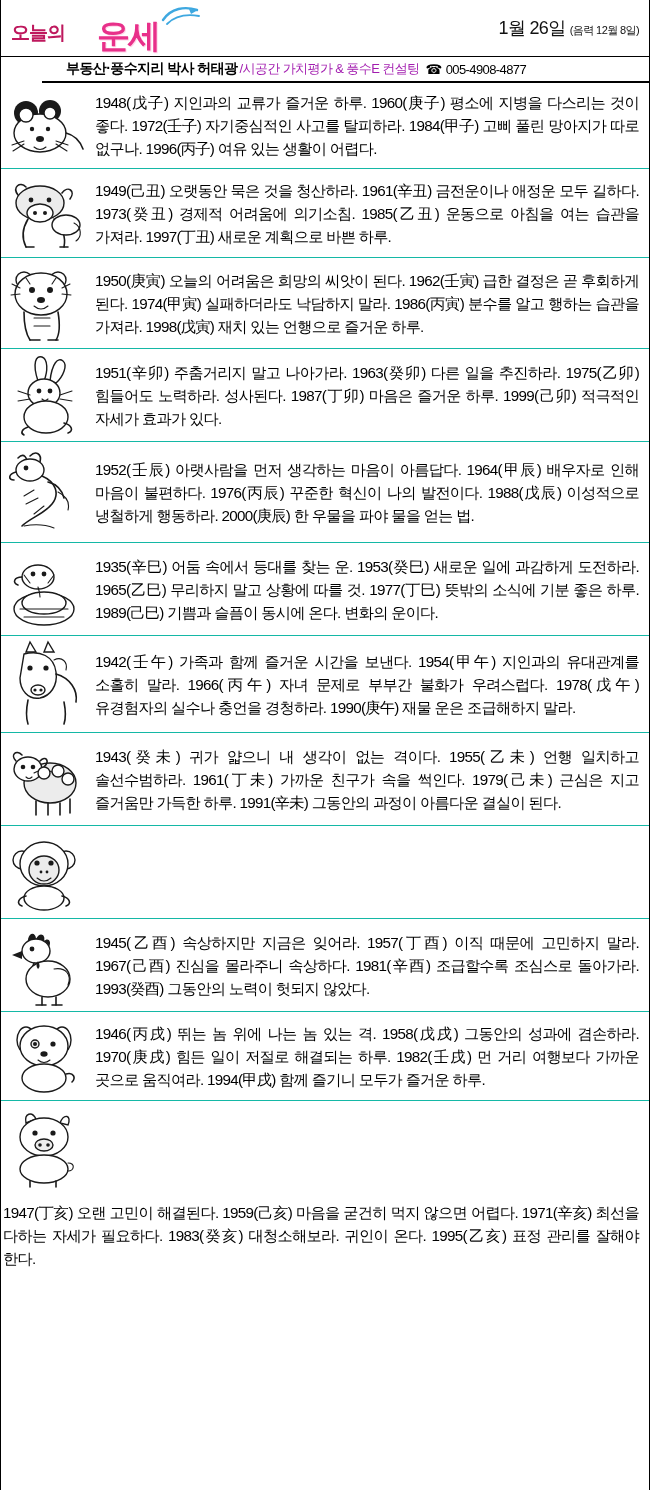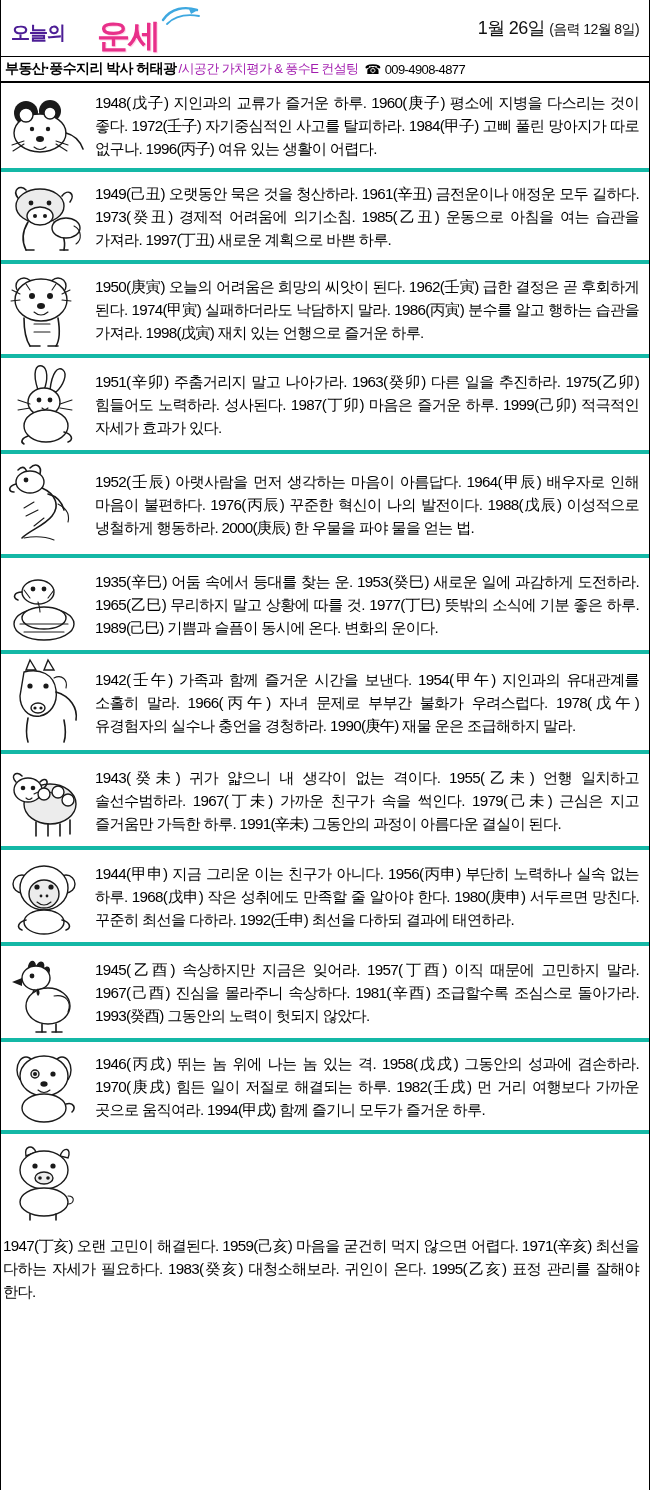--- a/index.html
+++ b/index.html
@@ -34,21 +34,21 @@
     top: 4px;
     width: 200px;
     height: 48px;
   }
   .logo-today {
     position: absolute;
     left: 2px;
     top: 16px;
     font-size: 19px;
     font-weight: bold;
-    color: #4c1d95;
+    color: #be185d;
     letter-spacing: -1px;
   }
   .logo-unse {
     position: absolute;
     left: 88px;
     top: 10px;
     font-size: 33px;
     font-weight: bold;
     color: #e8308a;
     letter-spacing: -2px;
@@ -68,54 +68,55 @@
     font-size: 17px;
     color: #111;
     letter-spacing: -0.6px;
     white-space: nowrap;
   }
   .date-line .big {
     font-weight: normal;
     font-size: 18px;
   }
   .date-line .lunar {
-    font-size: 14px;
+    font-size: 11px;
   }
   
   .byline {
     height: 26px;
     border-bottom: 2px solid #000;
     display: flex;
     align-items: center;
-    padding: 0 4px;
+    padding: 0 24px;
     box-sizing: border-box;
     font-size: 13.5px;
     letter-spacing: -0.6px;
     white-space: nowrap;
+    margin-left: 41px;
   }
   .byline .bold {
     font-weight: bold;
     font-size: 14px;
   }
   .byline .sub {
     color: #a21caf;
     font-size: 13px;
     margin-left: 2px;
   }
   .byline .phone {
     font-size: 13px;
     margin-left: 4px;
   }
   
   .rows {
     display: block;
   }
   .row {
     display: flex;
-    border-bottom: 4px solid #14b8a6;
+    border-bottom: 1px solid #14b8a6;
     box-sizing: border-box;
     align-items: stretch;
   }
   .row:last-child {
     border-bottom: none;
     flex-direction: column;
   }
   .zodiac-cell {
     width: 92px;
     min-width: 92px;
@@ -195,21 +196,21 @@
       <span class="big">1월</span>
       <span class="big">26일</span>
       <span class="lunar">(음력 12월 8일)</span>
     </div>
   </div>
 
   <div class="byline">
     <span class="bold">부동산·풍수지리 박사 허태광</span>
     <span class="sub">/시공간 가치평가 &amp; 풍수E 컨설팅</span>
     <span class="phone-icon" style="margin-left:6px;">☎</span>
-    <span class="phone">009-4908-4877</span>
+    <span class="phone">005-4908-4877</span>
   </div>
 
   <div class="rows">
 
     <div class="row">
       <div class="zodiac-cell">
         <svg width="86" height="74" viewBox="0 0 86 74">
           <circle cx="22" cy="24" r="12" class="fill-dark"></circle>
           <circle cx="46" cy="22" r="11" class="fill-dark"></circle>
           <ellipse cx="36" cy="44" rx="26" ry="19" class="fill-white"></ellipse>
@@ -366,44 +367,41 @@
           <path class="ln" d="M36 24 c6 -6, 10 0, 4 6"></path>
           <path class="ln-thin" d="M22 40 q3 3, 6 0"></path>
           <path class="ln" d="M32 64 v14 M44 66 v12 M56 66 v12 M66 62 v14"></path>
           <path class="ln-thin" d="M30 36 c6 -4, 14 -4, 20 0"></path>
           <circle cx="40" cy="36" r="6" class="fill-white" stroke-width="1"></circle>
           <circle cx="54" cy="34" r="6" class="fill-white" stroke-width="1"></circle>
           <circle cx="64" cy="42" r="6" class="fill-white" stroke-width="1"></circle>
         </svg>
       </div>
       <div class="text-cell">
-        <p>1943(癸未) 귀가 얇으니 내 생각이 없는 격이다. 1955(乙未) 언행 일치하고 솔선수범하라. 1967(丁未) 가까운 친구가 속을 썩인다. 1979(己未) 근심은 지고 즐거움만 가득한 하루. 1991(辛未) 그동안의 과정이 아름다운 결실이 된다.</p>
+        <p>1943(癸未) 귀가 얇으니 내 생각이 없는 격이다. 1955(乙未) 언행 일치하고 솔선수범하라. 1961(丁未) 가까운 친구가 속을 썩인다. 1979(己未) 근심은 지고 즐거움만 가득한 하루. 1991(辛未) 그동안의 과정이 아름다운 결실이 된다.</p>
       </div>
     </div>
 
     <div class="row">
       <div class="zodiac-cell">
         <svg width="86" height="84" viewBox="0 0 86 84">
           <circle cx="18" cy="30" r="9" class="fill-white"></circle>
           <circle cx="62" cy="30" r="9" class="fill-white"></circle>
           <ellipse cx="40" cy="34" rx="24" ry="22" class="fill-white"></ellipse>
           <ellipse cx="40" cy="40" rx="15" ry="14" class="fill-lgray"></ellipse>
           <circle cx="33" cy="33" r="2.6" class="fill-dark"></circle>
           <circle cx="47" cy="33" r="2.6" class="fill-dark"></circle>
           <circle cx="37" cy="42" r="1.4" class="fill-dark"></circle>
           <circle cx="43" cy="42" r="1.4" class="fill-dark"></circle>
           <path class="ln-thin" d="M33 48 q7 6, 14 0"></path>
           <ellipse cx="40" cy="68" rx="20" ry="12" class="fill-white"></ellipse>
           <path class="ln" d="M22 66 c-8 2, -10 8, -4 10"></path>
           <path class="ln" d="M58 66 c8 2, 10 8, 4 10"></path>
         </svg>
       </div>
-      <div class="text-cell">
-        <p>1944(甲申) 지금 그리운 이는 친구가 아니다. 1956(丙申) 부단히 노력하나 실속 없는 하루. 1968(戊申) 작은 성취에도 만족할 줄 알아야 한다. 1980(庚申) 서두르면 망친다. 꾸준히 최선을 다하라. 1992(壬申) 최선을 다하되 결과에 태연하라.</p>
-      </div>
     </div>
 
     <div class="row">
       <div class="zodiac-cell">
         <svg width="86" height="84" viewBox="0 0 86 84">
           <path class="fill-dark" d="M24 16 c2 -8, 8 -6, 8 0 c4 -8, 10 -4, 8 2 c4 -4, 8 0, 5 6 l-20 2 z"></path>
           <ellipse cx="32" cy="28" rx="14" ry="12" class="fill-white"></ellipse>
           <circle cx="28" cy="26" r="2.4" class="fill-dark"></circle>
           <path class="fill-dark" d="M18 28 l-10 4 l10 4 z"></path>
           <path class="ln" d="M30 40 c-4 8, -2 14, 2 18"></path>

